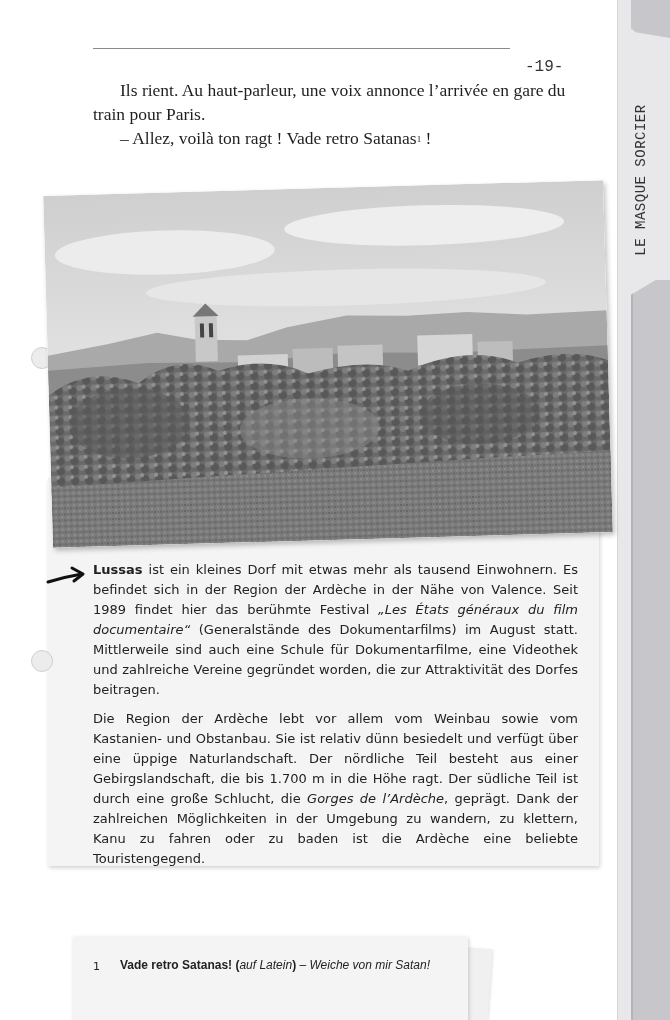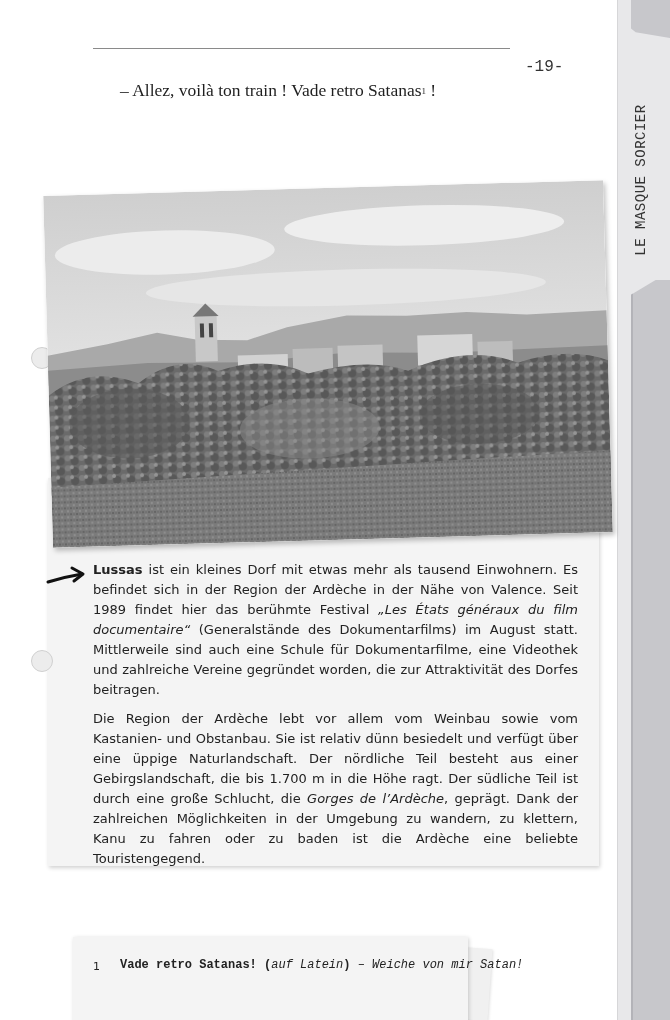--- a/index.html
+++ b/index.html
@@ -99,39 +99,40 @@
       background:#f4f4f4;
       box-shadow:1px 1px 4px rgba(0,0,0,0.18);
     }
     .footnote-number {
       position:absolute; left:93px; top:960px;
       font-family:"DejaVu Sans", "Liberation Sans", sans-serif;
       font-size:11px; color:#222;
     }
     .footnote-text {
       position:absolute; left:120px; top:958px;
-      font-family:Liberation Mono, monospace;
+      font-family:Liberation Sans, sans-serif;
       font-size:12px; color:#222; white-space:nowrap;
     }
   </style>
 </head>
 <body>
 
 <div class="side-band"></div>
 <div class="side-tab-top"></div>
 <div class="side-tab-bottom"></div>
 <div class="side-title">
   <span>LE MASQUE SORCIER</span>
 </div>
 
 <div class="header-rule"></div>
 <div class="page-number">-19-</div>
 
 <div class="story">
-  <p><span>– Allez, voilà ton train ! </span><b>Vade retro Satanas</b><sup>1</sup><span> !</span></p>
+  <p>Ils rient. Au haut-parleur, une voix annonce l’arrivée en gare du train pour Paris.</p>
+  <p><span>– Allez, voilà ton ragt ! </span><b>Vade retro Satanas</b><sup>1</sup><span> !</span></p>
 </div>
 
 <div class="info-card"></div>
 
 <div class="hole" style="left:31px; top:347px;"></div>
 <div class="hole" style="left:31px; top:650px;"></div>
 
 <div class="photo">
   <svg viewBox="0 0 560 352" preserveAspectRatio="none">
     <defs>

